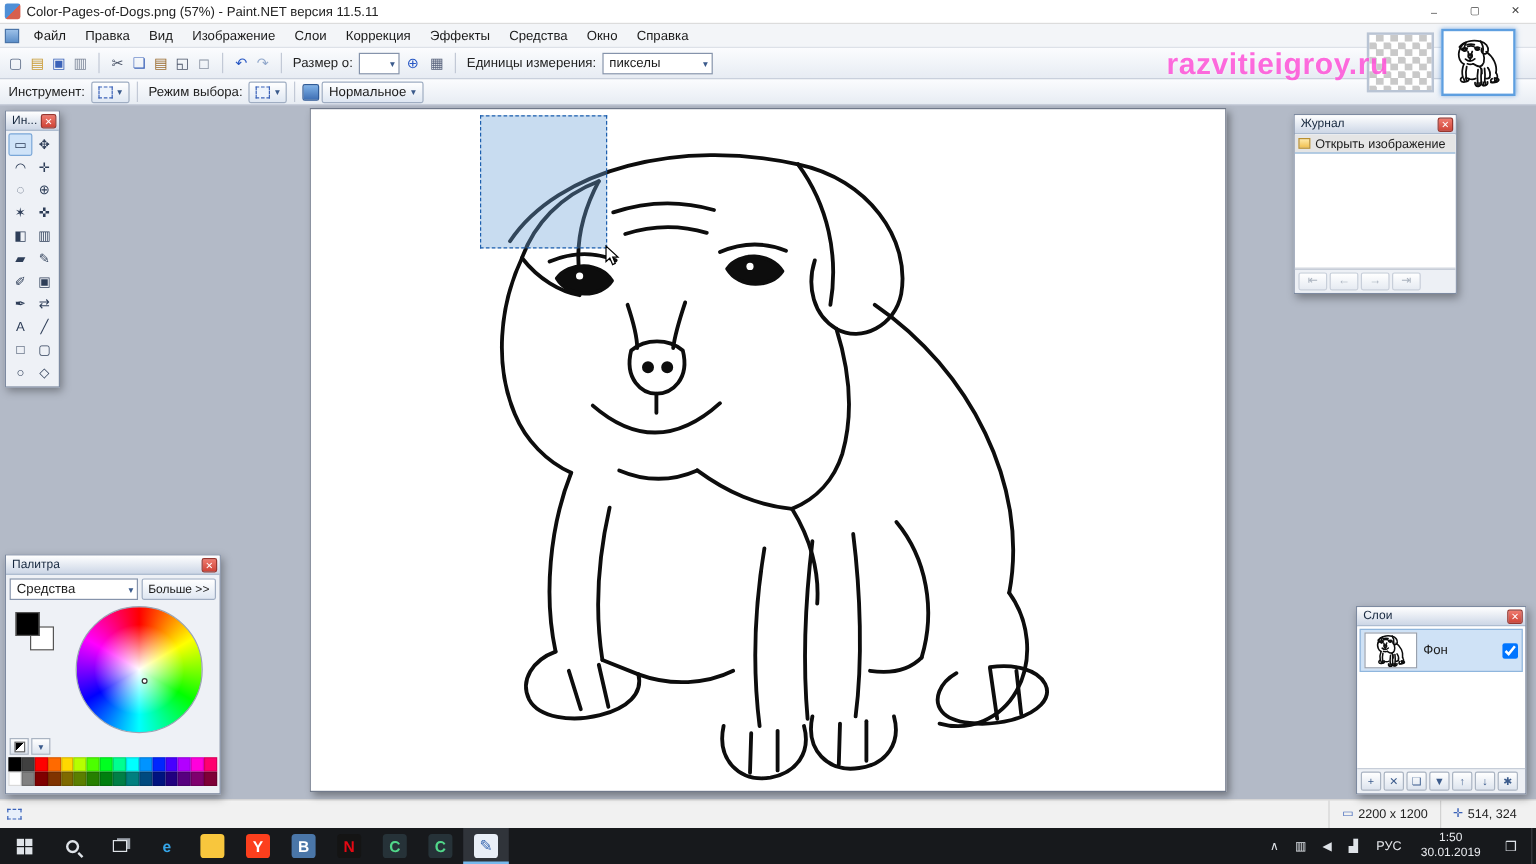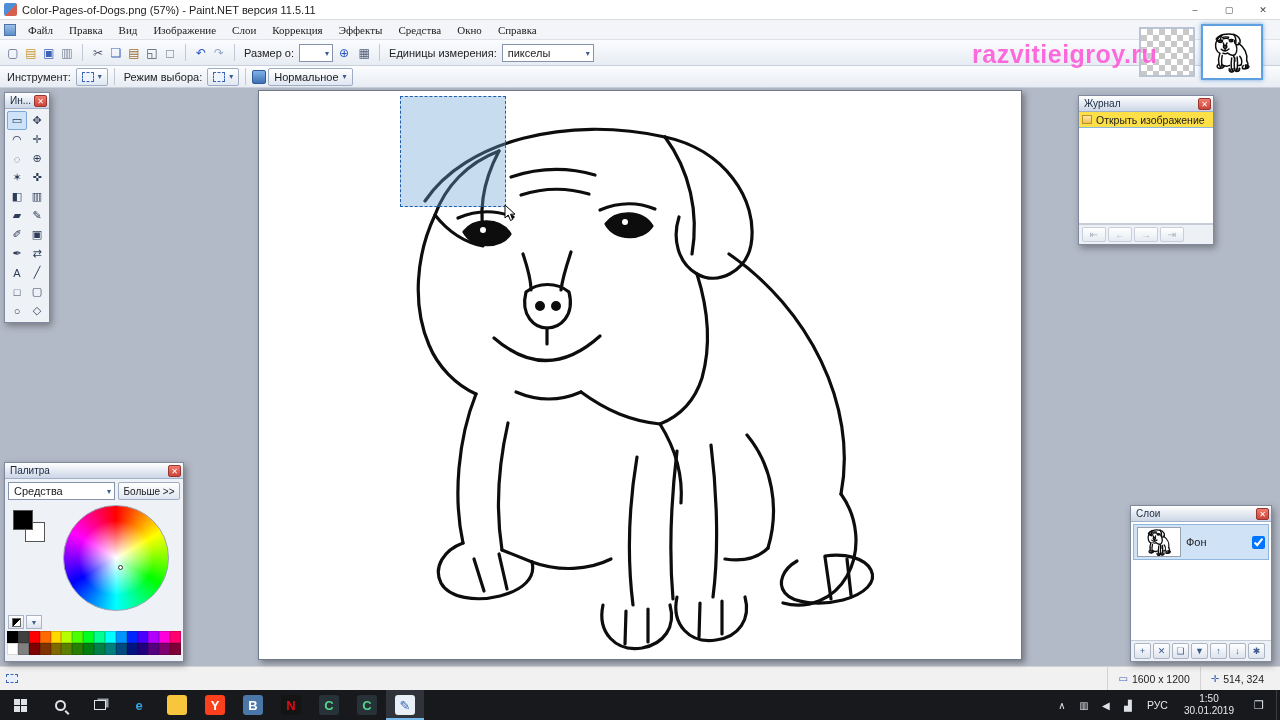--- a/index.html
+++ b/index.html
@@ -13,21 +13,21 @@
   .app-icon { width:13px; height:13px; background:linear-gradient(135deg,#4f8fd6 50%,#d6604f 50%); border-radius:2px; margin-right:5px; }
   .title-text { font-size:11px; color:#222; }
   .caption-buttons { margin-left:auto; display:flex; height:20px; }
   .cap-btn { width:34px; height:20px; display:flex; align-items:center; justify-content:center;
     font-size:9px; color:#444; }
 
   .menubar { position:absolute; left:0; top:20px; width:1280px; height:20px; background:#f3f5f8;
     border-bottom:1px solid #dde1e8; display:flex; align-items:center; padding-left:4px; }
   .doc-icon { width:12px; height:12px; background:linear-gradient(#9cc0e8,#5d8fc9); border:1px solid #4a74a8; margin-right:4px; }
   .menu-items { display:flex; height:20px; }
-  .menu-item { padding:0 8px; line-height:20px; cursor:default;font-family:Liberation Serif, serif; }
+  .menu-item { padding:0 8px; line-height:20px; cursor:default; }
 
   .toolbar { position:absolute; left:0; width:1280px; display:flex; align-items:center;
     background:linear-gradient(#fbfcfe,#e7ecf3); border-bottom:1px solid #c9d0dc; padding:0 4px; gap:2px; }
   .tb1 { top:40px; height:26px; }
   .tb2 { top:66px; height:22px; }
   .tbsep { width:1px; height:17px; background:#c2c9d6; margin:0 4px; flex:0 0 1px; }
   .tbi { width:18px; height:18px; display:inline-flex; align-items:center; justify-content:center;
     font-size:12px; border:1px solid transparent; border-radius:2px; }
   .tb-label { padding:0 3px; color:#222; }
   .combo { height:18px; border:1px solid #8593ab; background:#fff; display:inline-flex; align-items:center;
@@ -64,21 +64,21 @@
 
   .tools-panel { left:4px; top:92px; width:46px; }
   .tools-grid { display:grid; grid-template-columns:20px 20px; gap:0; padding:2px; justify-content:center; }
   .tool { width:20px; height:19px; display:flex; align-items:center; justify-content:center; font-size:11px; color:#2e3e58;
     border:1px solid transparent; border-radius:2px; }
   .tool.sel { background:#cfe3f8; border-color:#7aa7d8; }
 
   .history-panel { left:1078px; top:95px; width:136px; height:150px; }
   .history-list { background:#fff; flex:1; border-bottom:1px solid #c6cdd8; overflow:hidden; }
   .history-item { display:flex; align-items:center; gap:4px; padding:1px 3px; height:16px;
-    background:#fde047; border-bottom:1px solid #8fb6dd; font-size:10.5px; }
+    background:#e5e5e5; border-bottom:1px solid #8fb6dd; font-size:10.5px; }
   .history-item .hi-icon { width:10px; height:9px; background:linear-gradient(#ffe9a8,#f0c050); border:1px solid #b98f2f; flex:0 0 10px; }
   .panel-bottombar { background:#edf0f5; border-top:1px solid #c6cdd8; display:flex; gap:2px; padding:2px 3px; align-items:center; }
   .nav-btn { width:24px; height:15px; display:flex; align-items:center; justify-content:center; font-size:10px;
     color:#aab3bf; border:1px solid #c8cfda; background:linear-gradient(#fff,#e6ebf2); border-radius:2px; }
 
   .palette-panel { left:4px; top:462px; width:180px; height:200px; }
   .pp-controls { display:flex; gap:3px; padding:3px 3px 2px 3px; }
   .pp-select { flex:1; height:18px; }
   .pp-more { width:62px; height:18px; font-size:10px; border:1px solid #9fadc2; background:linear-gradient(#fff,#dfe7f2); border-radius:2px;
     display:flex; align-items:center; justify-content:center; }
@@ -430,21 +430,21 @@
       <span class="mini-btn">↓</span>
       <span class="mini-btn">✱</span>
     </div>
 </div>
 
 <div class="statusbar">
   <span class="sb-ic"></span>
   <span class="sb-right">
     <span class="sb-cell">
       <span class="sb-glyph">▭</span>
-      <span>1600 x 1200</span>
+      <span>2200 x 1200</span>
     </span>
     <span class="sb-cell">
       <span class="sb-glyph">✛</span>
       <span>514, 324</span>
     </span>
   </span>
 </div>
 
 <div class="taskbar">
   <span class="tb-sys">

